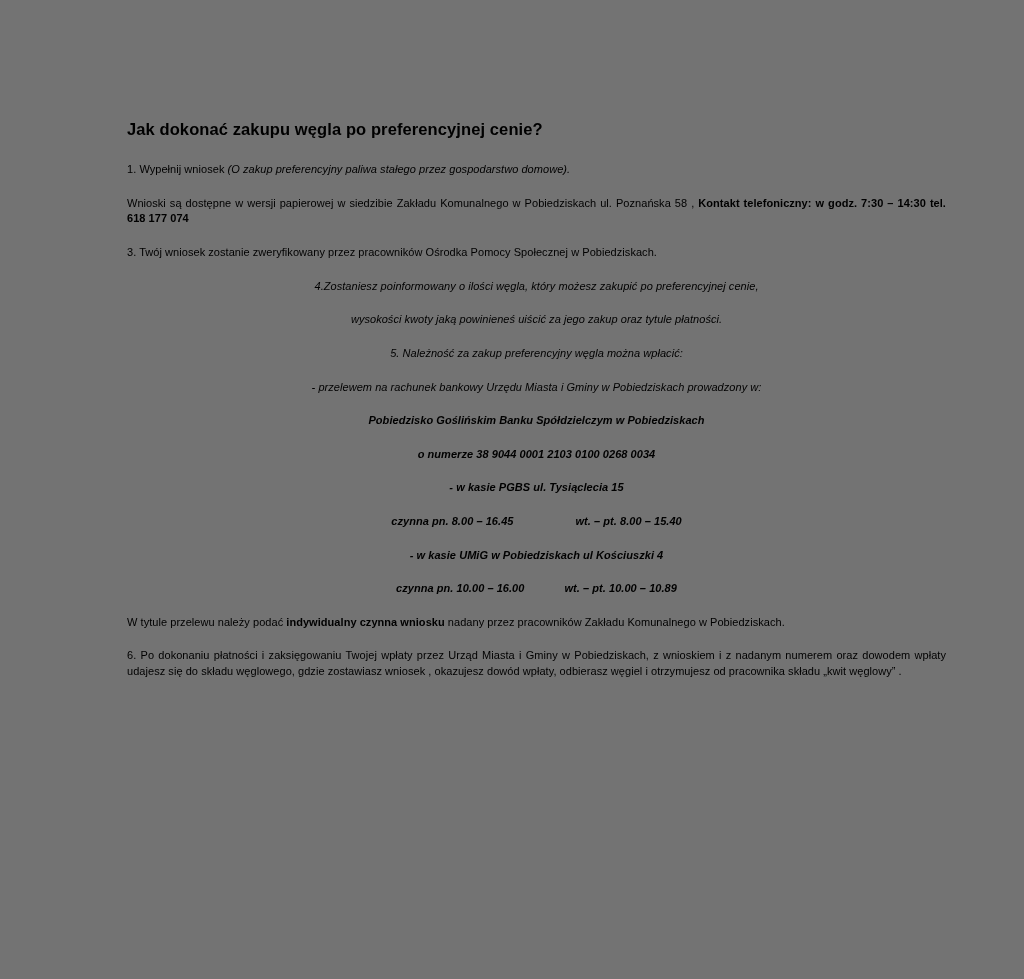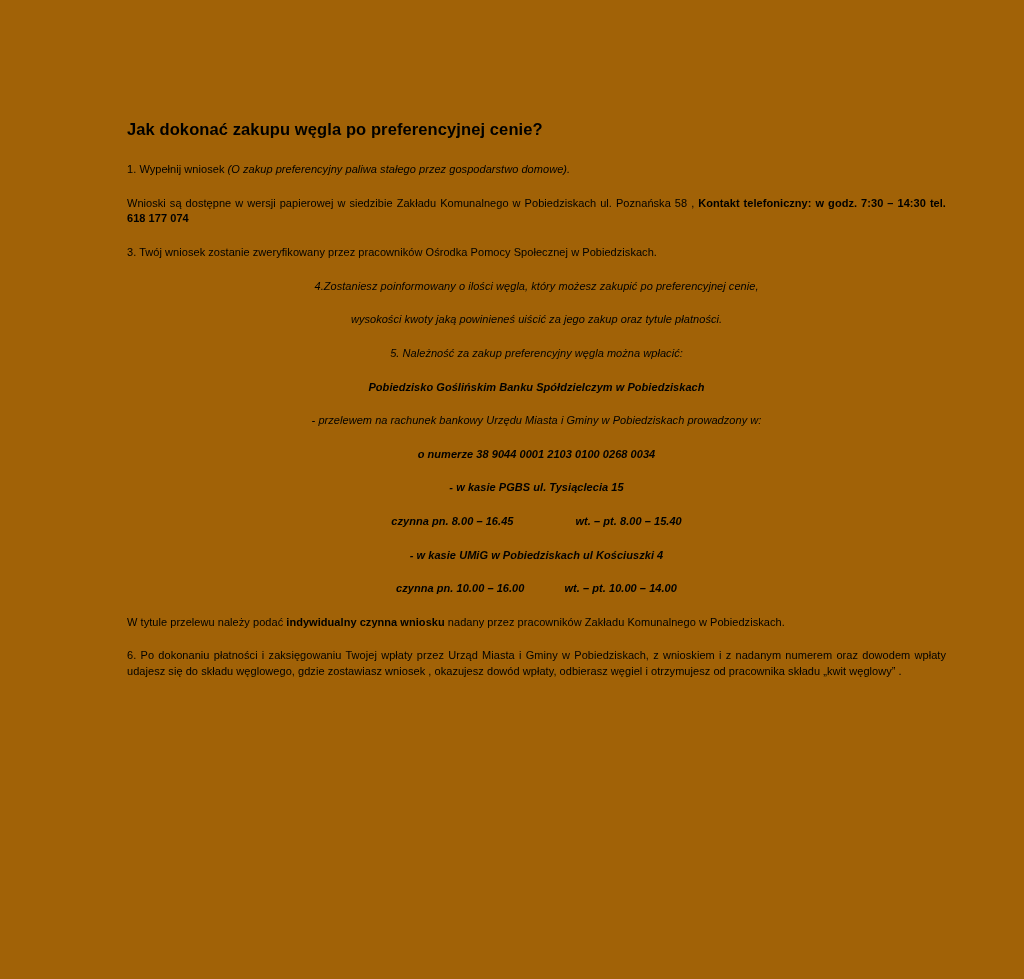--- a/index.html
+++ b/index.html
@@ -11,21 +11,21 @@
     width: 1024px;
     min-height: 979px;
     font-family: "Liberation Sans", sans-serif;
     color: #000000;
   }
   .page {
     width: 1024px;
     min-height: 979px;
     box-sizing: border-box;
     padding: 118px 78px 0 127px;
-    background: #a16207;
+    background: #737373;
   }
   .doc-title {
     font-size: 16.5px;
     font-weight: bold;
     line-height: 1.35;
     margin: 0 0 22px 0;
     letter-spacing: 0.1px;
   }
   p.para {
     font-size: 11px;
@@ -58,31 +58,31 @@
 
 
   <p class="para">3. Twój wniosek zostanie zweryfikowany przez pracowników Ośrodka Pomocy Społecznej w Pobiedziskach.</p>
 
   <p class="para last-line">4.Zostaniesz poinformowany o ilości węgla, który możesz zakupić po preferencyjnej cenie,</p>
 
   <p class="para last-line">wysokości kwoty jaką powinieneś uiścić za jego zakup oraz tytule płatności.</p>
 
   <p class="para last-line">5. Należność za zakup preferencyjny węgla można wpłacić:</p>
 
+  <p class="para last-line">- przelewem na rachunek bankowy Urzędu Miasta i Gminy w Pobiedziskach prowadzony w:</p>
+
   <p class="para last-line bold-para">Pobiedzisko Goślińskim Banku Spółdzielczym w Pobiedziskach</p>
-
-  <p class="para last-line">- przelewem na rachunek bankowy Urzędu Miasta i Gminy w Pobiedziskach prowadzony w:</p>
 
   <p class="para last-line bold-para">o numerze 38 9044 0001 2103 0100 0268 0034</p>
 
   <p class="para last-line bold-para">- w kasie PGBS ul. Tysiąclecia 15</p>
 
   <p class="para last-line bold-para"><span>czynna pn. 8.00 – 16.45</span><span class="tab-gap"></span><span>wt. – pt. 8.00 – 15.40</span></p>
 
   <p class="para last-line bold-para">- w kasie UMiG w Pobiedziskach ul Kościuszki 4</p>
 
-  <p class="para last-line bold-para"><span>czynna pn. 10.00 – 16.00</span><span class="tab-gap-sm"></span><span>wt. – pt. 10.00 – 14.00</span></p>
+  <p class="para last-line bold-para"><span>czynna pn. 10.00 – 16.00</span><span class="tab-gap-sm"></span><span>wt. – pt. 10.00 – 10.89</span></p>
 
   <p class="para"><span>W tytule przelewu należy podać </span><span class="bd">indywidualny czynna wniosku</span><span> nadany przez pracowników Zakładu Komunalnego w Pobiedziskach.</span></p>
 
   <p class="para">6. Po dokonaniu płatności i zaksięgowaniu Twojej wpłaty przez Urząd Miasta i Gminy w Pobiedziskach, z wnioskiem i z nadanym numerem oraz dowodem wpłaty udajesz się do składu węglowego, gdzie zostawiasz wniosek , okazujesz dowód wpłaty, odbierasz węgiel i otrzymujesz od pracownika składu „kwit węglowy” .</p>
 
 </div>
 
 </body></html>

